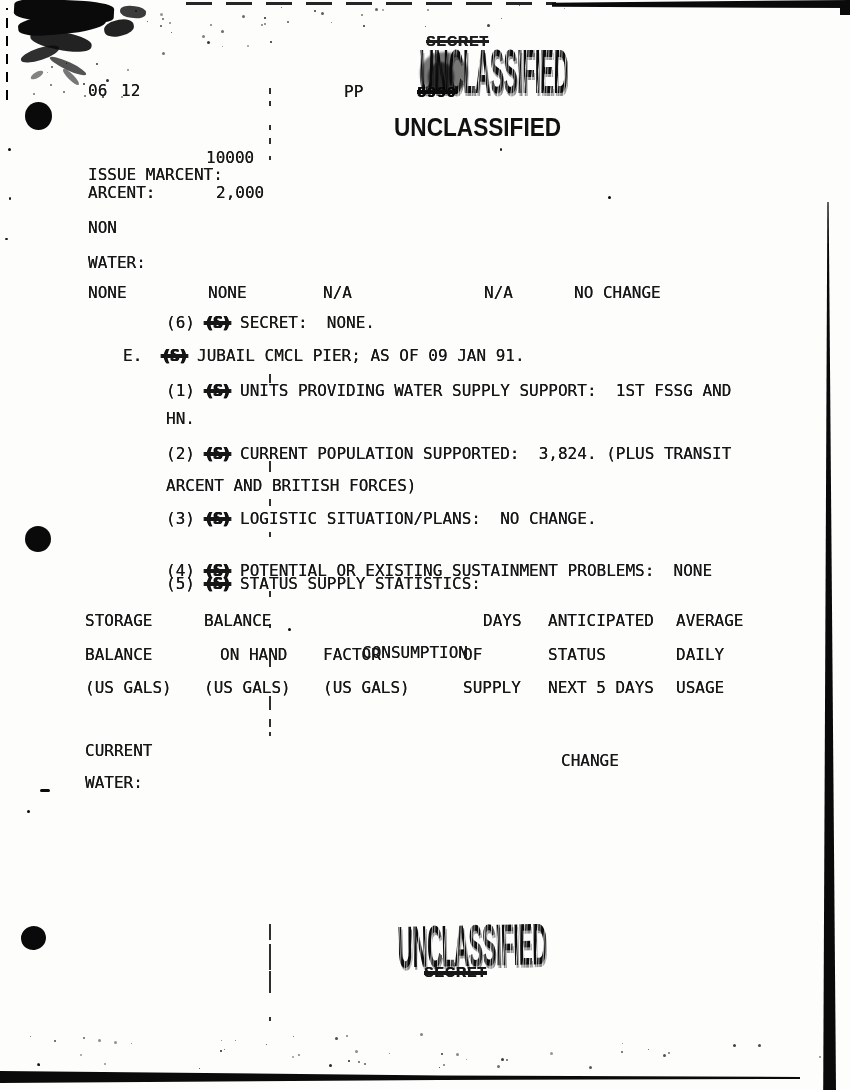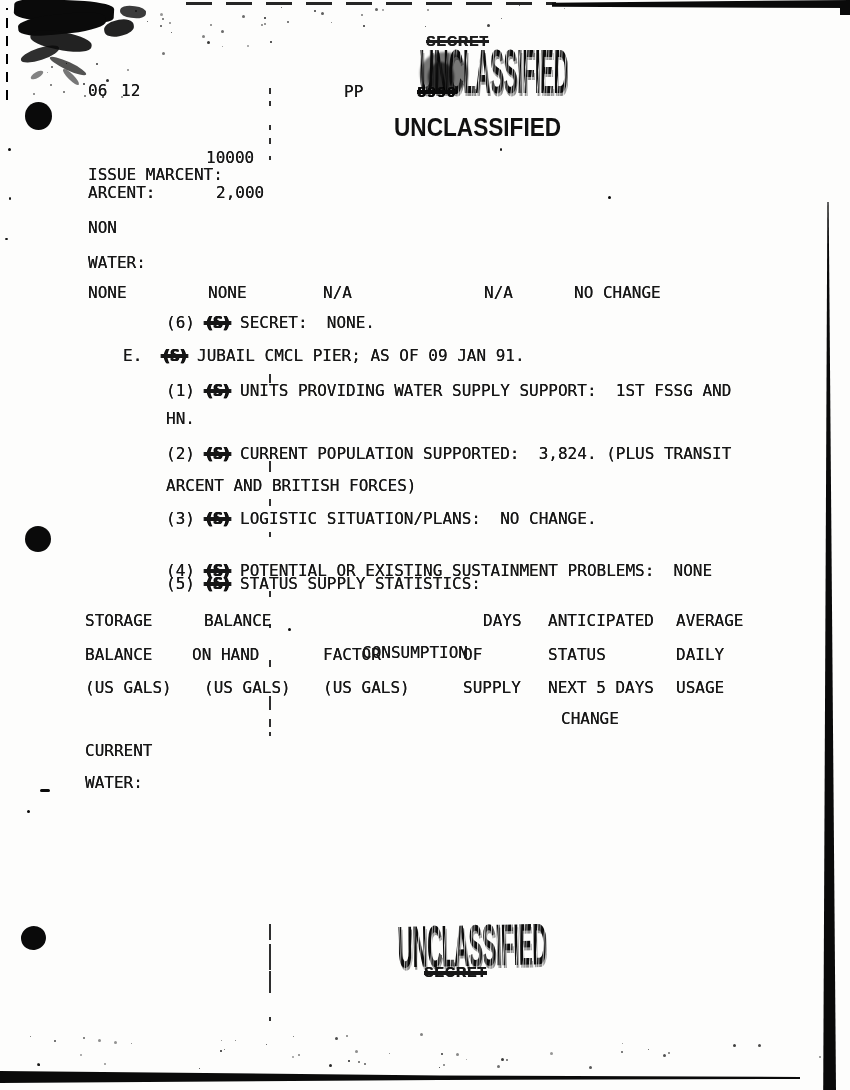--- a/index.html
+++ b/index.html
@@ -222,32 +222,32 @@
       <div class="doc" style="position: absolute; left: 166px; top: 477px;">ARCENT AND BRITISH FORCES)</div>
       <div class="doc" style="position: absolute; left: 166px; top: 510px;"><span>(3)</span> <span class="cmark">(S)</span> <span>LOGISTIC SITUATION/PLANS:  NO CHANGE.</span></div>
       <div class="doc" style="position: absolute; left: 166px; top: 562px;"><span>(4)</span> <span class="cmark">(S)</span> <span>POTENTIAL OR EXISTING SUSTAINMENT PROBLEMS:  NONE</span></div>
       <div class="doc" style="position: absolute; left: 166px; top: 575px;"><span>(5)</span> <span class="cmark">(S)</span> <span>STATUS SUPPLY STATISTICS:</span></div>
     </div>
   <div id="table-layer">
       <div class="doc" style="position: absolute; left: 85px; top: 612px;">STORAGE</div>
       <div class="doc" style="position: absolute; left: 85px; top: 646px;">BALANCE</div>
       <div class="doc" style="position: absolute; left: 85px; top: 679px;">(US GALS)</div>
       <div class="doc" style="position: absolute; left: 204px; top: 612px;">BALANCE</div>
-      <div class="doc" style="position: absolute; left: 192px; top: 646px;">ON HAND</div>
+      <div class="doc" style="position: absolute; left: 220px; top: 646px;">ON HAND</div>
       <div class="doc" style="position: absolute; left: 204px; top: 679px;">(US GALS)</div>
       <div class="doc" style="position: absolute; left: 323px; top: 644px; margin-left: 39px;">CONSUMPTION</div>
       <div class="doc" style="position: absolute; left: 323px; top: 646px;">FACTOR</div>
       <div class="doc" style="position: absolute; left: 323px; top: 679px;">(US GALS)</div>
       <div class="doc" style="position: absolute; left: 463px; top: 612px; margin-left: 20px;">DAYS</div>
       <div class="doc" style="position: absolute; left: 463px; top: 646px;">OF</div>
       <div class="doc" style="position: absolute; left: 463px; top: 679px;">SUPPLY</div>
       <div class="doc" style="position: absolute; left: 548px; top: 612px;">ANTICIPATED</div>
       <div class="doc" style="position: absolute; left: 548px; top: 646px;">STATUS</div>
       <div class="doc" style="position: absolute; left: 548px; top: 679px;">NEXT 5 DAYS</div>
-      <div class="doc" style="position: absolute; left: 561px; top: 710px; text-align: center;">CHANGE</div>
+      <div class="doc" style="position: absolute; left: 561px; top: 752px; text-align: center;">CHANGE</div>
       <div class="doc" style="position: absolute; left: 676px; top: 612px;">AVERAGE</div>
       <div class="doc" style="position: absolute; left: 676px; top: 646px;">DAILY</div>
       <div class="doc" style="position: absolute; left: 676px; top: 679px;">USAGE</div>
     </div>
 
   <div class="abs doc" style="left:85px;top:742px;">CURRENT</div>
   <div class="abs doc" style="left:85px;top:774px;">WATER:</div>
 
   <div>
     <div class="abs stamp-font grunge" style="left:397px;top:917px;font-size:21px;letter-spacing:-0.5px;transform:rotate(-1.2deg) scaleY(2.8);transform-origin:0 0;">UNCLASSIFIED</div>

